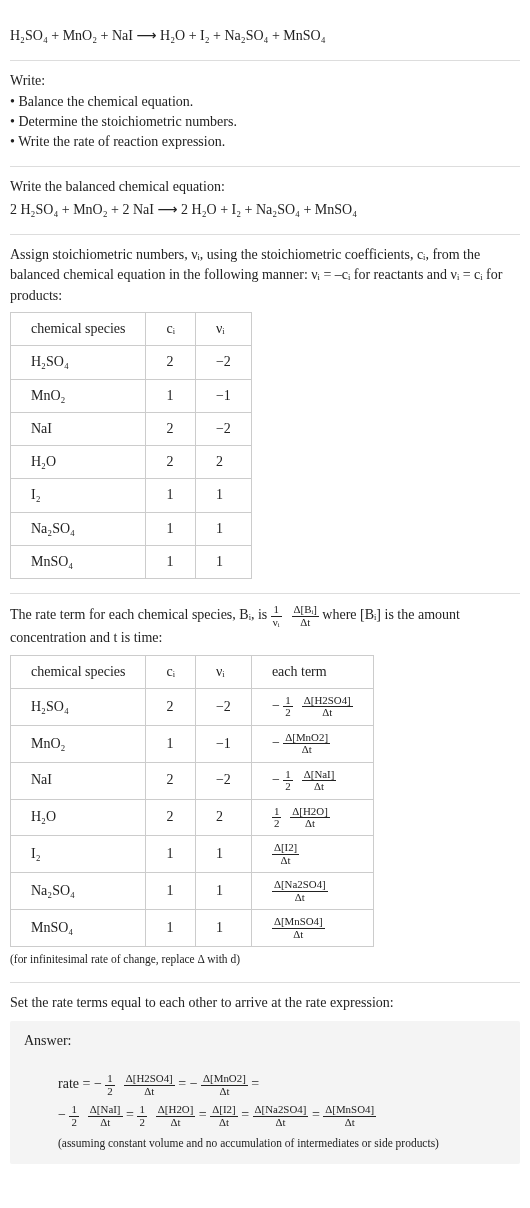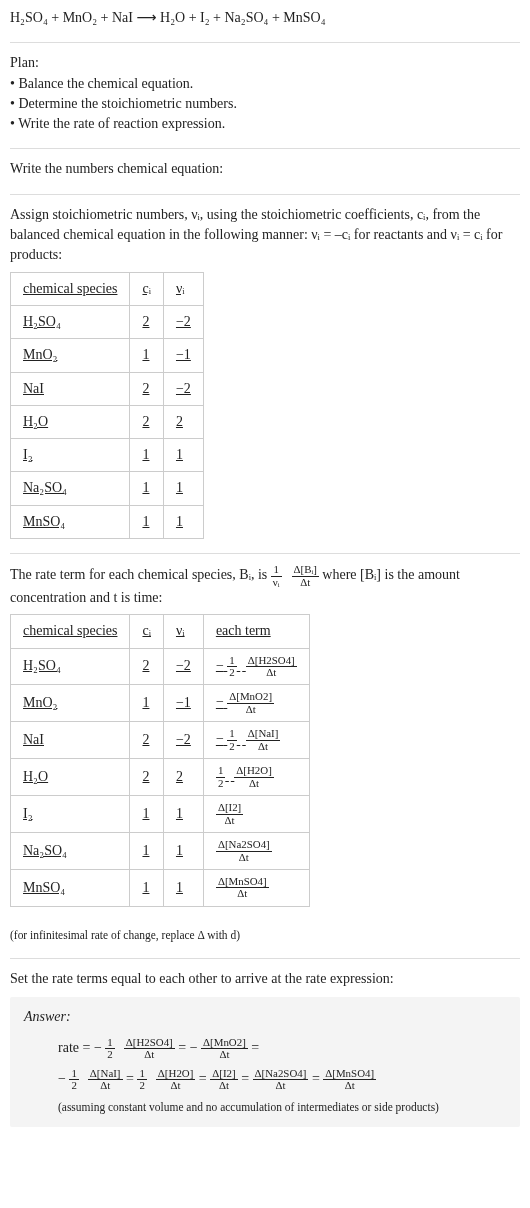--- a/index.html
+++ b/index.html
@@ -29,53 +29,53 @@
   line-height:1.05;
 }
 .frac .num{display:block; padding:0 2px;}
 .frac .den{display:block; border-top:1px solid #222; padding:0 2px;}
 table.stoich{
   border-collapse:collapse;
   margin-top:6px;
 }
 table.stoich td,table.stoich th{
   border:1px solid #ccc;
-  padding:6px 12px;
+  padding:6px 20px;
   text-align:left;
   vertical-align:middle;
   font-weight:normal;
-  text-decoration:underline;
 }
 table.stoich th{background:#fff;}
 .answer-box{
   background:#f4f4f4;
   padding:10px 14px 12px 14px;
   border-radius:2px;
 }
-.answer-title{margin-bottom:6px;font-style:italic;}
+.answer-title{margin-bottom:18px;}
 .answer-indent{padding-left:34px;}
 .small-note{font-size:.82em;}
 </style>
 </head>
 <body>
 
 <div class="page">
 
-  <div class="math-inline" style="margin-top:2px;">H₂SO₄ + MnO₂ + NaI ⟶ H₂O + I₂ + Na₂SO₄ + MnSO₄</div>
-
-  <div class="section-sep"></div>
-
-  <div>Plan:</div>
+  <div class="math-inline" style="margin-top:20px;">H₂SO₄ + MnO₂ + NaI ⟶ H₂O + I₂ + Na₂SO₄ + MnSO₄</div>
+
+  <div class="section-sep"></div>
+
+  <div>Write:</div>
   <div>• <span>Balance the chemical equation.</span></div>
   <div>• <span>Determine the stoichiometric numbers.</span></div>
   <div>• <span>Write the rate of reaction expression.</span></div>
 
   <div class="section-sep"></div>
 
-  <div>Write the numbers chemical equation:</div>
+  <div>Write the balanced chemical equation:</div>
+  <div class="math-inline" style="margin-top:2px;">2 H₂SO₄ + MnO₂ + 2 NaI ⟶ 2 H₂O + I₂ + Na₂SO₄ + MnSO₄</div>
 
   <div class="section-sep"></div>
 
   <div>Assign stoichiometric numbers, νᵢ, using the stoichiometric coefficients, cᵢ, from the balanced chemical equation in the following manner: νᵢ = –cᵢ for reactants and νᵢ = cᵢ for products:</div>
 
   <table class="stoich">
     <tbody>
         <tr>
       <th>chemical species</th>
       <th>cᵢ</th>
@@ -205,21 +205,21 @@
       <td>MnSO₄</td>
       <td>1</td>
       <td>1</td>
       <td>
         <span class="frac"><span class="num">Δ[MnSO4]</span><span class="den">Δt</span></span>
       </td>
     </tr>
   </tbody>
     </table>
 
-  <div class="small-note" style="margin-top:20px;">(for infinitesimal rate of change, replace Δ with d)</div>
+  <div class="small-note" style="margin-top:4px;">(for infinitesimal rate of change, replace Δ with d)</div>
 
   <div class="section-sep"></div>
 
   <div>Set the rate terms equal to each other to arrive at the rate expression:</div>
 
   <div class="answer-box" style="margin-top:8px;">
     <div class="answer-title">Answer:</div>
     <div class="answer-indent" style="line-height:2.2;">
       <span>rate = </span>
       

